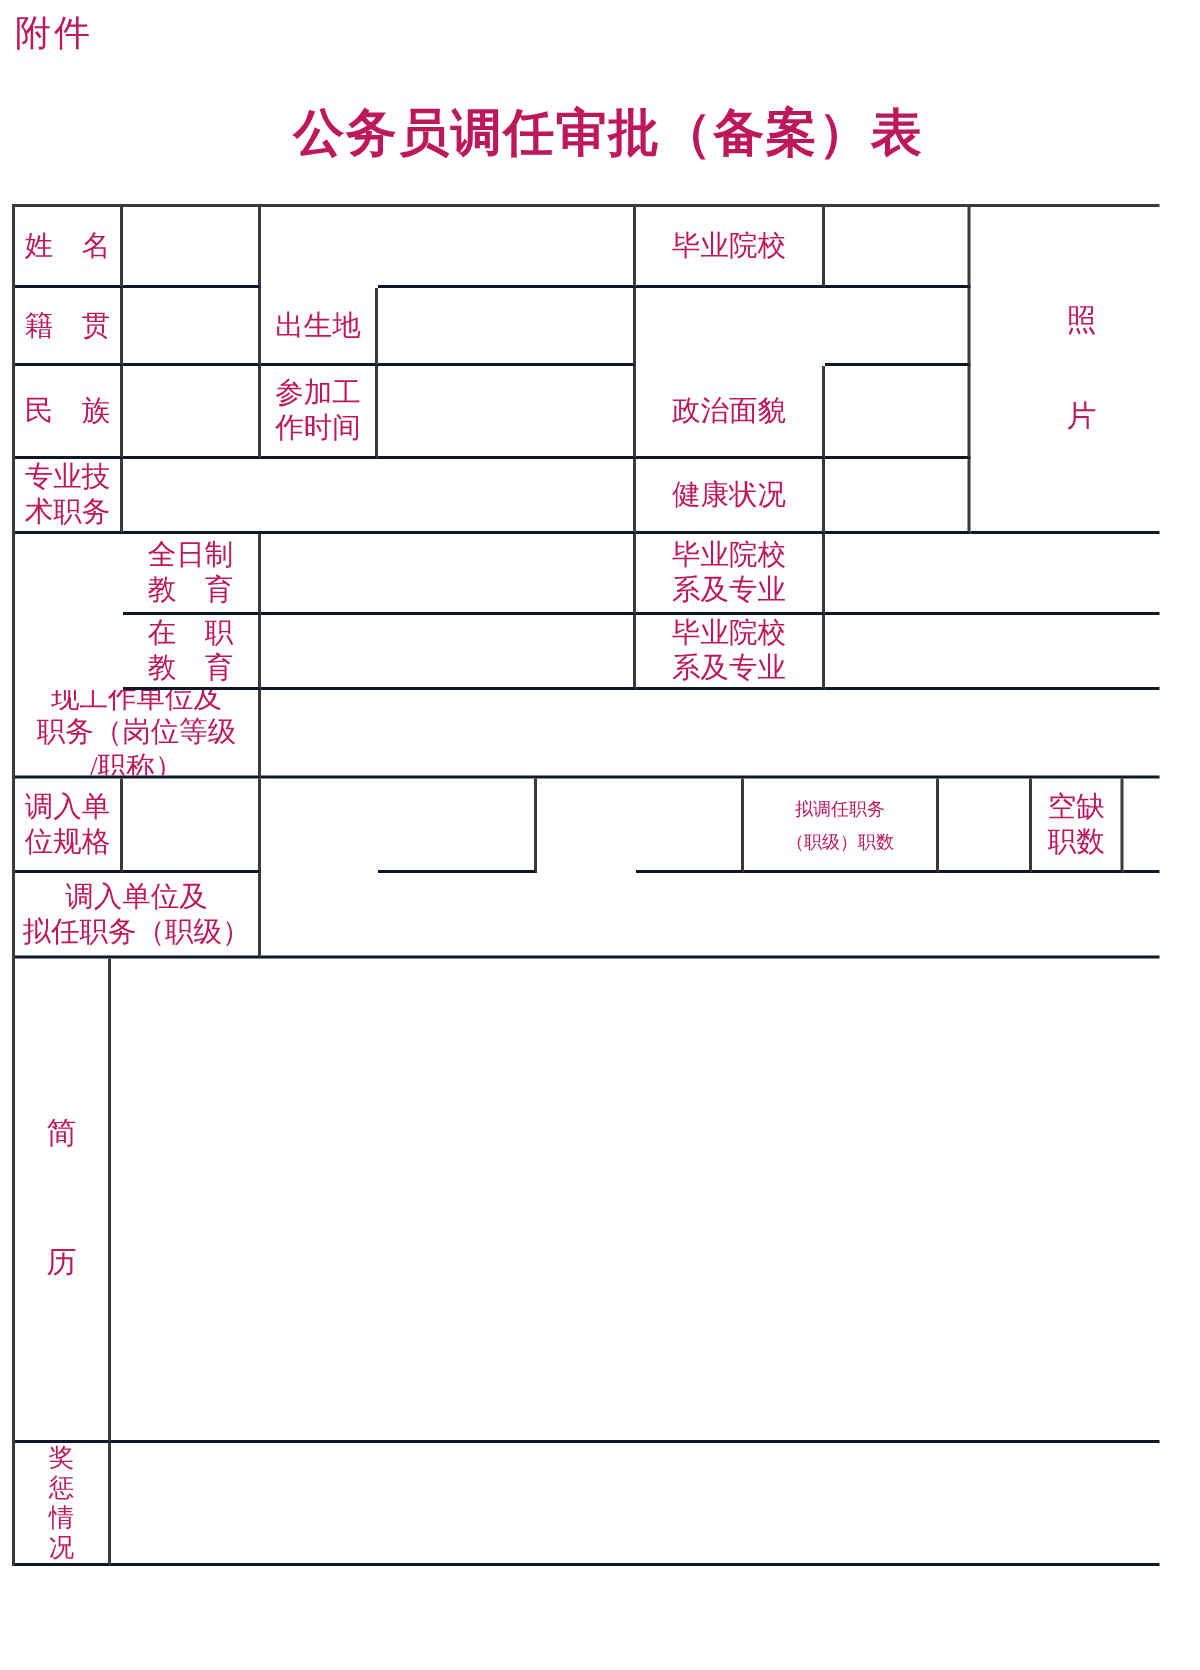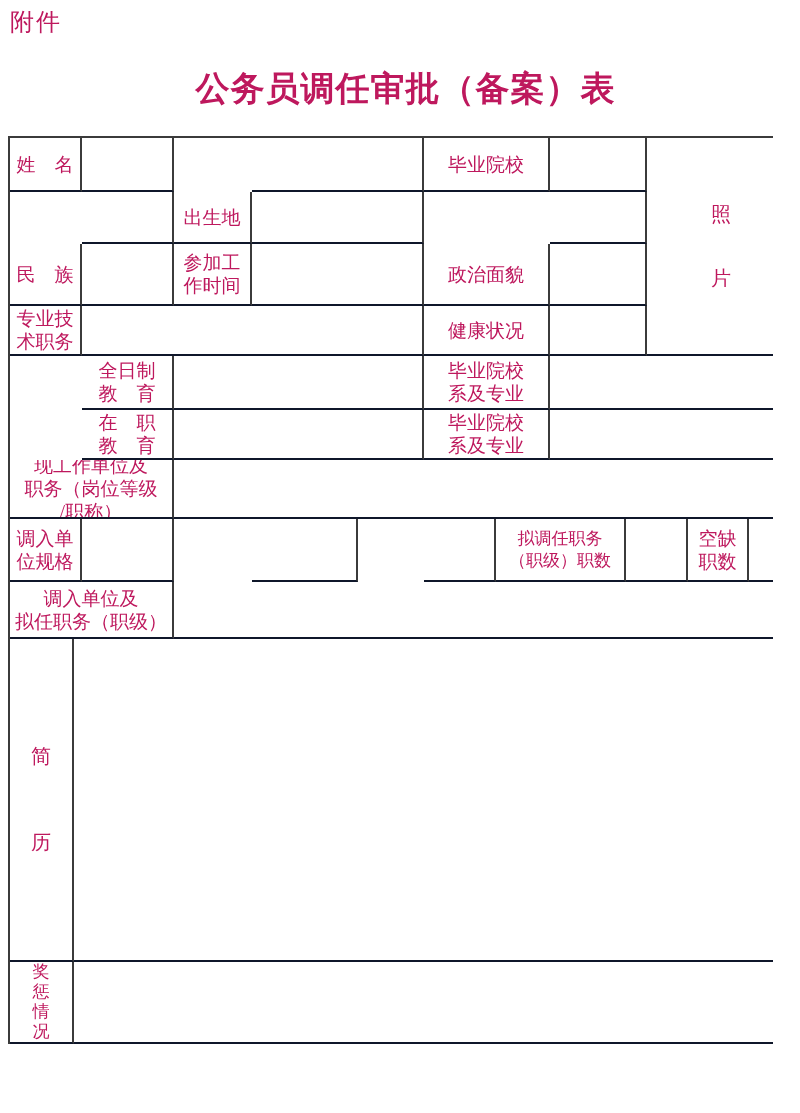--- a/index.html
+++ b/index.html
@@ -49,21 +49,21 @@
     justify-content: center;
     text-align: center;
     white-space: pre-line;
     overflow: hidden;
   }
   .lbl {
     font-size: 19px;
     line-height: 23px;
   }
   .lbl-sm {
-    font-size: 17px;
+    font-size: 12px;
     line-height: 22px;
   }
   .photo-lbl {
     font-size: 20px;
     line-height: 32px;
   }
   .resume-lbl {
     font-size: 20px;
     line-height: 43px;
   }
@@ -84,20 +84,21 @@
 
     <div class="cell lbl" style="grid-area:1/1/2/3">姓　名</div>
     <div class="cell" style="grid-area:1/3/2/4"></div>
     <div class="cell" style="grid-area:1/5/2/7"></div>
     <div class="cell lbl" style="grid-area:1/7/2/9">毕业院校</div>
     <div class="cell" style="grid-area:1/9/2/11"></div>
     <div class="cell photo-lbl" style="grid-area:1/11/5/14">照
 
 片</div>
 
+    <div class="cell lbl" style="grid-area:2/1/3/3">籍　贯</div>
     <div class="cell" style="grid-area:2/3/3/4"></div>
     <div class="cell lbl" style="grid-area:2/4/3/5">出生地</div>
     <div class="cell" style="grid-area:2/5/3/7"></div>
     <div class="cell" style="grid-area:2/9/3/11"></div>
 
     <div class="cell lbl" style="grid-area:3/1/4/3">民　族</div>
     <div class="cell" style="grid-area:3/3/4/4"></div>
     <div class="cell lbl" style="grid-area:3/4/4/5">参加工
 作时间</div>
     <div class="cell" style="grid-area:3/5/4/7"></div>

